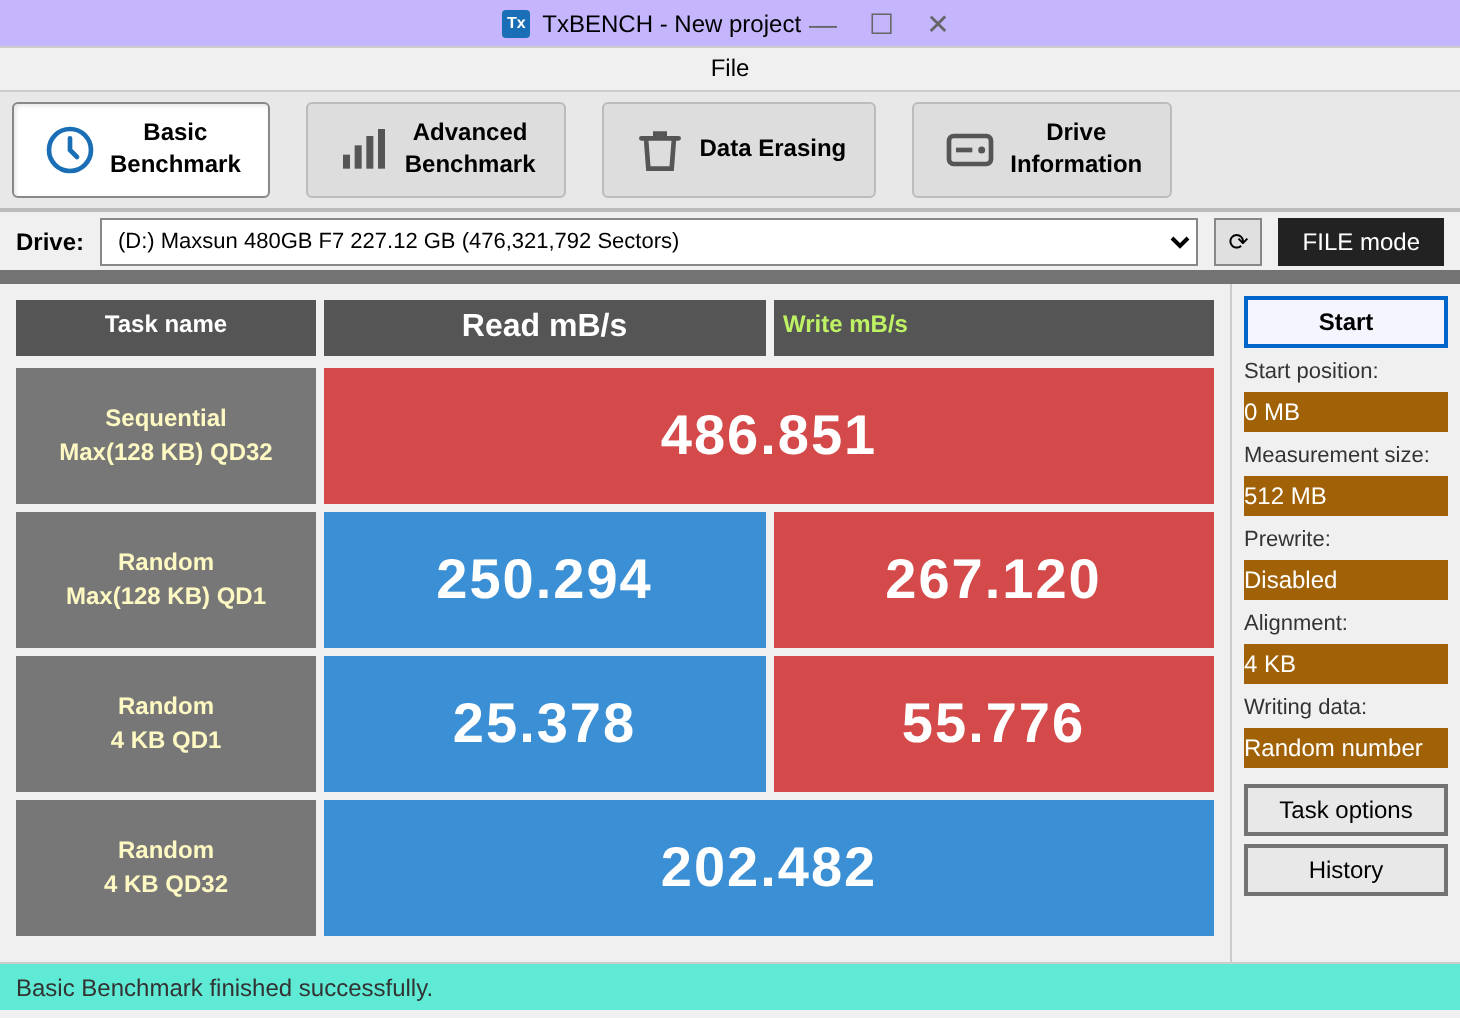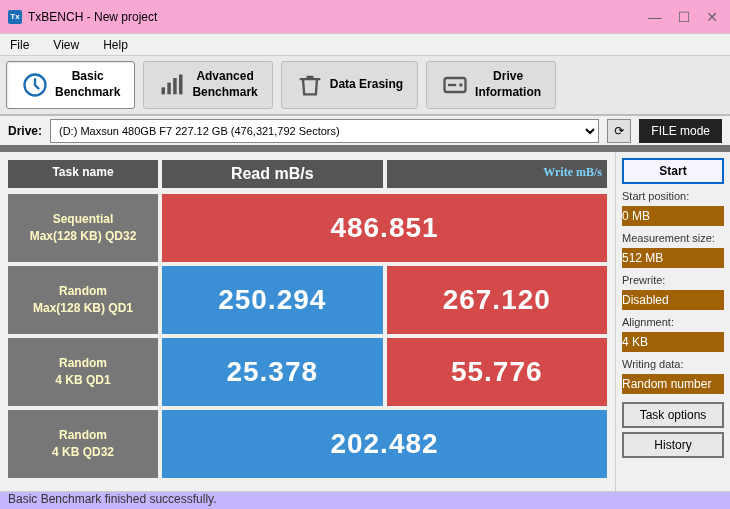--- a/index.html
+++ b/index.html
@@ -6,27 +6,27 @@
     body {
       width: 730px;
       height: 509px;
       font-family: 'Segoe UI', Arial, sans-serif;
       font-size: 12px;
       background: #f0f0f0;
       overflow: hidden;
     }
     
     .title-bar {
-      background: #f9a8d4;
+      background: #c4b5fd;
       border-bottom: 1px solid #ccc;
       display: flex;
       align-items: center;
-      justify-content: space-between;
+      justify-content: center;
       padding: 4px 8px;
-      height: 34px;
+      height: 24px;
     }
     .title-bar-left {
       display: flex;
       align-items: center;
       gap: 6px;
       font-size: 12px;
     }
     .title-bar-icon {
       width: 14px;
       height: 14px;
@@ -47,33 +47,34 @@
     }
     
     .menu-bar {
       background: #f0f0f0;
       border-bottom: 1px solid #ccc;
       display: flex;
       padding: 2px 4px;
       gap: 12px;
       height: 22px;
       align-items: center;
+      flex-direction: column;
     }
     .menu-item {
       padding: 1px 6px;
       cursor: pointer;
       font-size: 12px;
     }
     
     .toolbar {
       background: #e8e8e8;
       border-bottom: 2px solid #bbb;
       display: flex;
       padding: 4px 6px;
-      gap: 8px;
+      gap: 18px;
       height: 60px;
       align-items: center;
     }
     .toolbar-btn {
       display: flex;
       align-items: center;
       gap: 6px;
       padding: 6px 14px;
       border: 1px solid #bbb;
       background: #ddd;
@@ -166,26 +167,25 @@
       background: #555;
       color: white;
       text-align: center;
       padding: 5px;
       font-weight: bold;
       font-size: 16px;
     }
     .bench-col-write {
       flex: 1;
       background: #555;
-      color: #7dd3fc;
-      text-align: right;
+      color: #bef264;
+      text-align: left;
       padding: 5px;
       font-weight: bold;
       font-size: 12px;
-      font-family: Liberation Serif, serif;
     }
     .bench-row {
       display: flex;
       gap: 4px;
       height: 68px;
     }
     .bench-row-name {
       width: 150px;
       background: #777;
       color: #fef9c3;
@@ -253,24 +253,24 @@
       width: 100%;
       background: #a16207;
       color: white;
       text-align: left;
       padding: 3px 0;
       font-size: 12px;
     }
     
     .status-bar {
       height: 24px;
-      background: #c4b5fd;
+      background: #5eead4;
       border-top: 1px solid #ccc;
       display: flex;
-      align-items: flex-start;
+      align-items: center;
       padding: 0 8px;
       font-size: 12px;
       color: #333;
     }
   </style>
 </head>
 <body>
 
 <div class="title-bar">
   <div class="title-bar-left">

